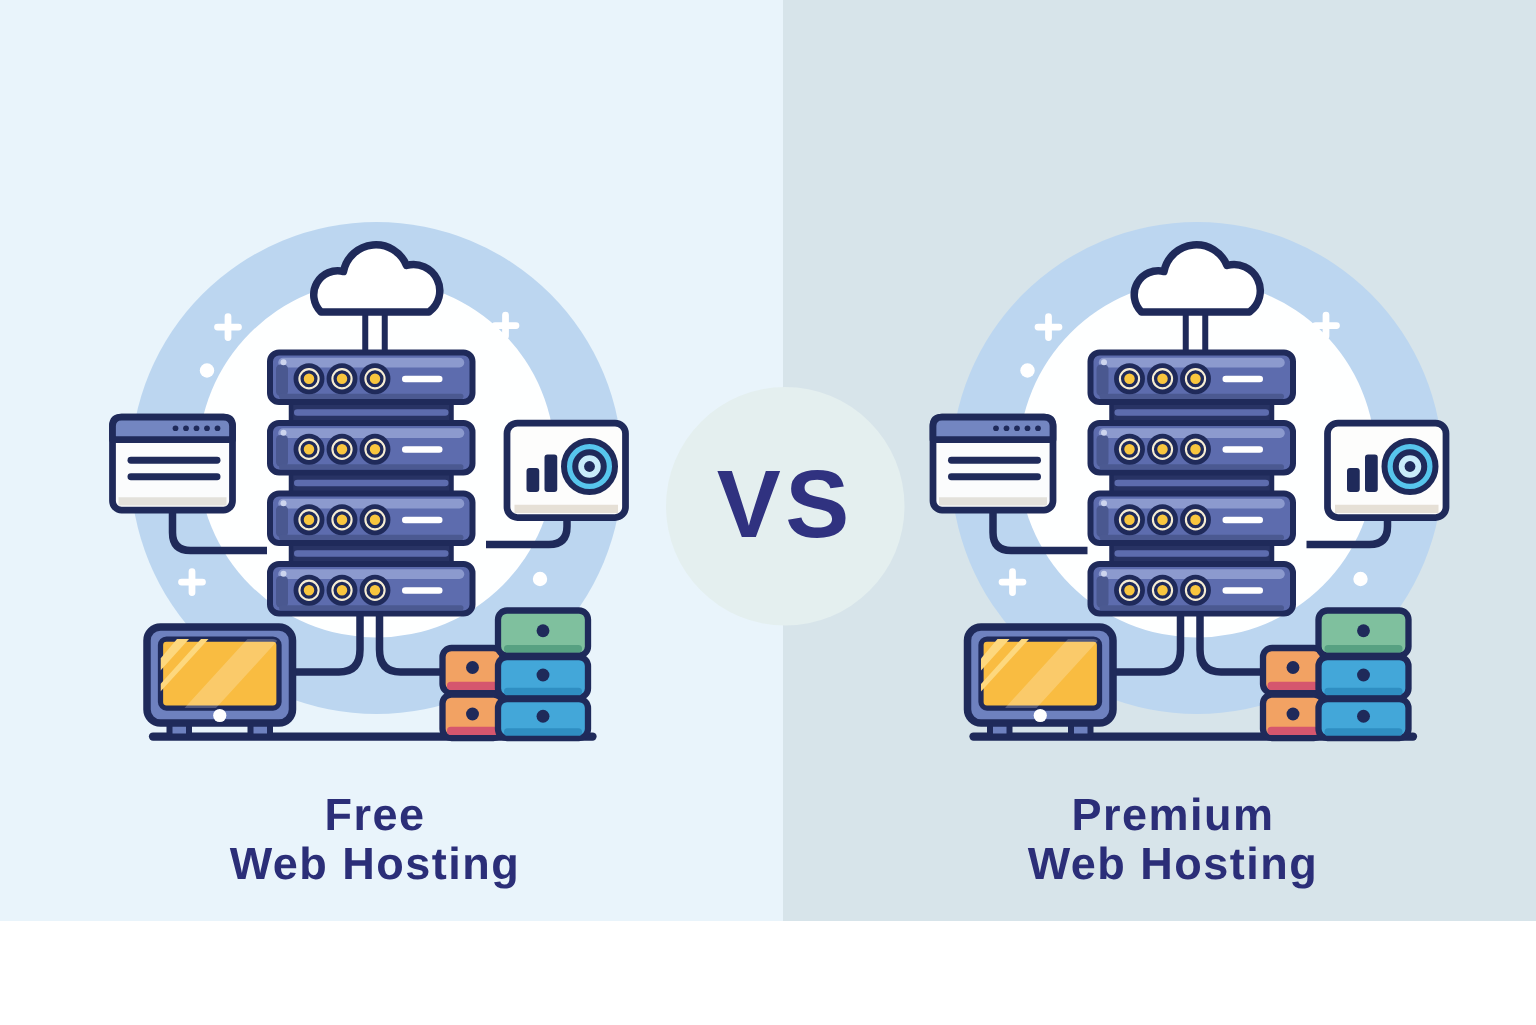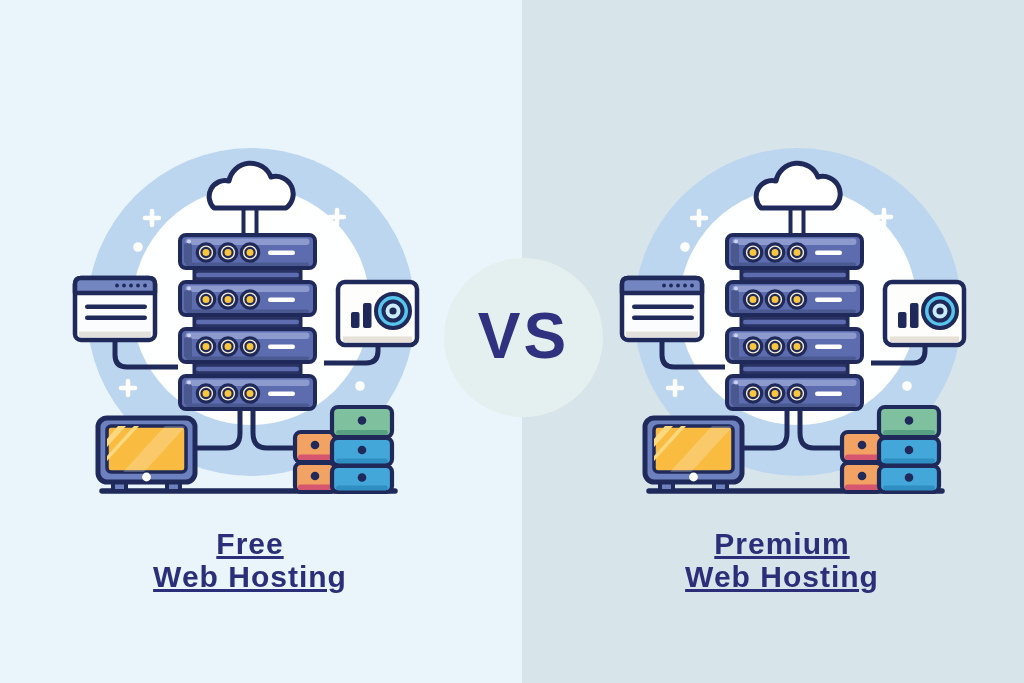--- a/index.html
+++ b/index.html
@@ -1,17 +1,17 @@
 <!DOCTYPE html>
 <html><head>
 <meta charset="utf-8">
 <style>
   html,body { margin:0; padding:0; }
   .stage {
-    position:relative; width:1024px; height:683px; overflow:hidden;
+    position:relative; width:1024px; height:614px; overflow:hidden;
     font-family:"Liberation Sans", sans-serif;
   }
   .half { position:absolute; top:0; height:683px; }
   .half.left  { left:0; width:522px; background:#e9f4fb; }
   .half.right { left:522px; width:502px; background:#d7e4ea; }
   .vs-circle {
     position:absolute; left:444px; top:258px; width:159px; height:159px;
     border-radius:50%; background:#e4efef;
     display:flex; align-items:center; justify-content:center;
   }
@@ -22,21 +22,21 @@
   .art { position:absolute; top:145px; width:380px; height:355px; }
   .art.left-art  { left:60px; }
   .art.right-art { left:607px; }
   .title {
     position:absolute; top:527px; width:380px; text-align:center;
     font-weight:700; color:#2b2e78; font-size:30px; line-height:33px;
     letter-spacing:1px;
   }
   .title.left-title  { left:60px; }
   .title.right-title { left:592px; }
-  .title span { display:block;text-decoration:underline; }
+  .title span { display:block; }
   .defs-holder { position:absolute; width:0; height:0; overflow:hidden; }
 </style>
 </head>
 <body>
 
 <div class="stage">
 
   <div class="half left"></div>
   <div class="half right"></div>
 

